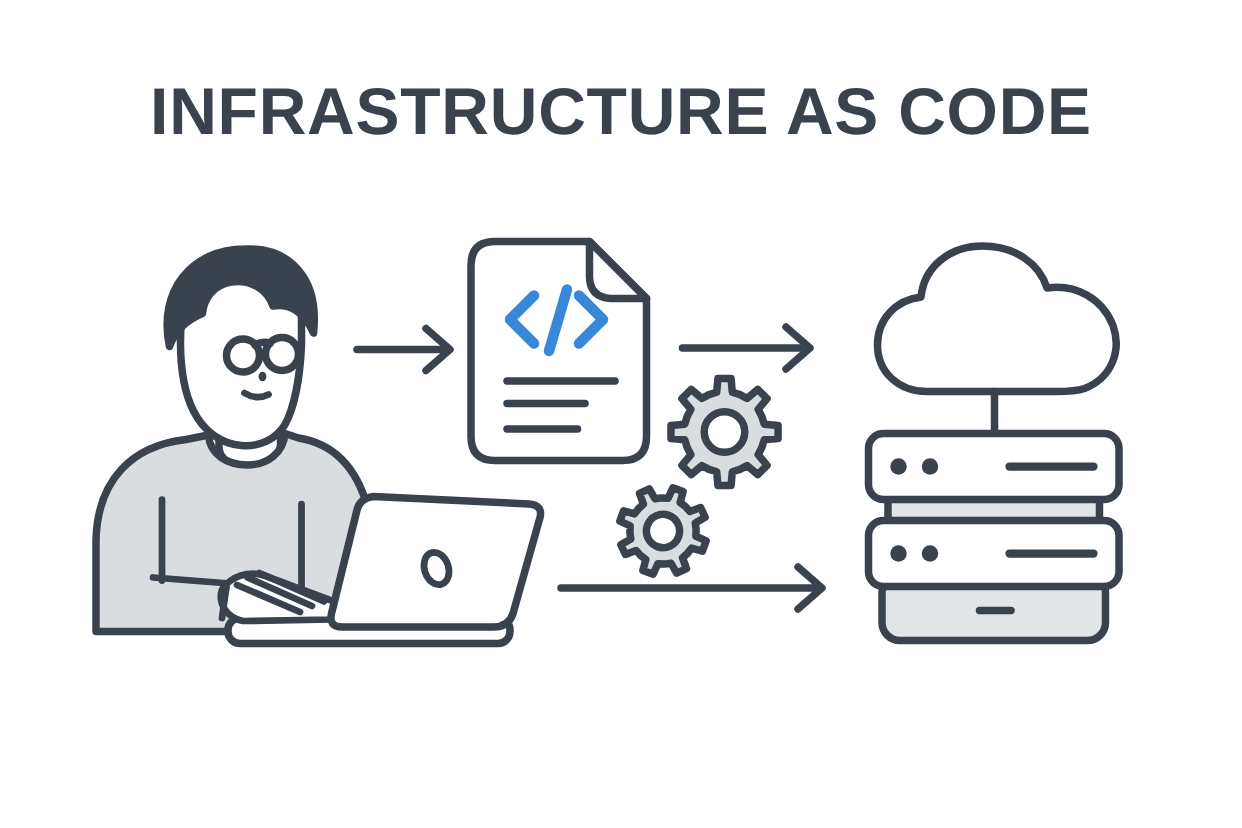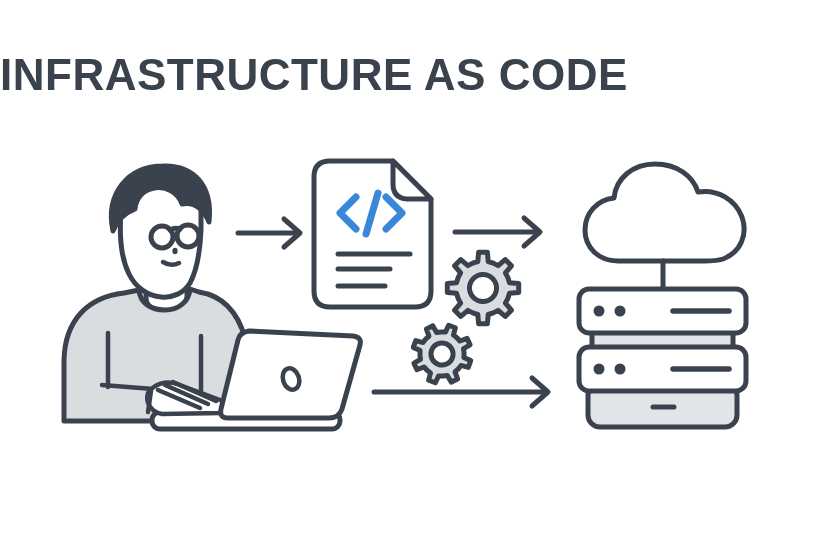--- a/index.html
+++ b/index.html
@@ -6,20 +6,21 @@
   .canvas{
     position:relative;
     width:828px;height:552px;
     background:#ffffff;
     overflow:hidden;
     font-family:"Liberation Sans", sans-serif;
   }
   .title{
     position:absolute;
     top:50px;left:0;right:0;
+    text-align:center;
     font-size:44px;
     font-weight:700;
     letter-spacing:0.5px;
     color:#39424d;
     user-select:none;
   }
   svg{position:absolute;left:0;top:0;}
   .ol{stroke:#3a424e;stroke-width:5;stroke-linecap:round;stroke-linejoin:round;fill:none;}
   .w{fill:#ffffff;}
   .gy{fill:#d9dde0;}

